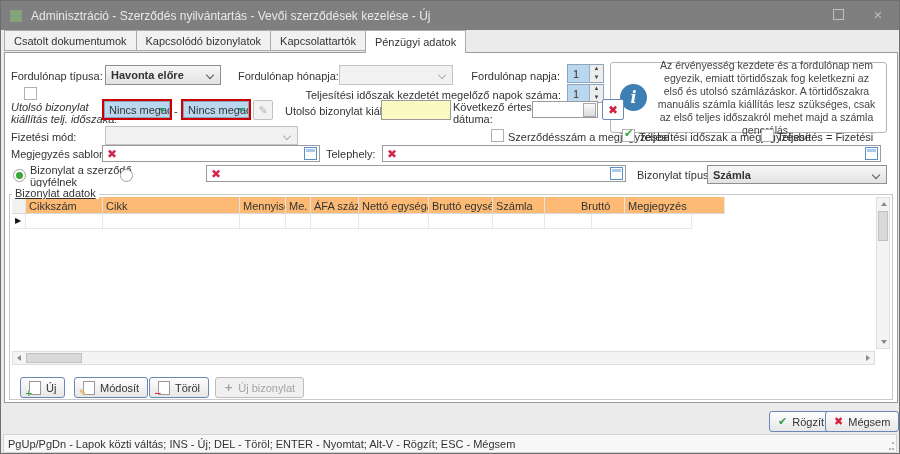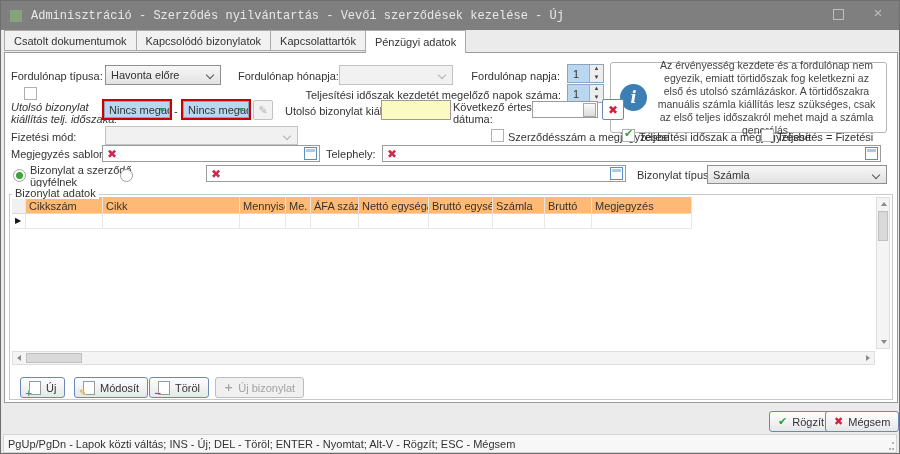--- a/index.html
+++ b/index.html
@@ -1,37 +1,37 @@
 <!DOCTYPE html>
 <html><head>
 <meta charset="utf-8">
 <style>
   html,body{margin:0;padding:0;background:#d8d8d8;}
   .window{position:relative;width:900px;height:454px;background:#ebebeb;border:1px solid #6e6e6e;
     box-sizing:border-box;font-family:"Liberation Sans","DejaVu Sans",sans-serif;font-size:11px;color:#333;overflow:hidden;}
   
-  .titlebar{position:absolute;top:0;left:0;right:0;height:29px;background:#7f7f7f;display:flex;align-items:center;font-family:Liberation Mono, monospace;}
+  .titlebar{position:absolute;top:0;left:0;right:0;height:29px;background:#7f7f7f;display:flex;align-items:center;}
   .app-icon{width:12px;height:12px;background:#86a47c;margin-left:9px;flex:0 0 auto;}
   .title-text{margin-left:9px;color:#e9e9e9;font-size:12px;white-space:nowrap;}
   .win-btn{position:absolute;top:0;width:34px;height:27px;display:flex;align-items:center;justify-content:center;color:#bfbfbf;}
   .btn-max{right:44px;}
   .btn-close{right:4px;font-size:15px;line-height:15px;}
   .max-glyph{width:9px;height:9px;border:1px solid #bfbfbf;}
   
   .tabbar{position:absolute;top:29px;left:3px;height:23px;display:flex;z-index:5;}
   .tab{height:21px;padding:0 9px;display:flex;align-items:center;background:#f1f1f1;border:1px solid #aaaaaa;
     margin-right:-1px;box-sizing:border-box;white-space:nowrap;}
   .tab.active{background:#ffffff;height:23px;border-bottom:none;z-index:6;}
   
   .panel{position:absolute;top:51px;left:3px;width:894px;height:351px;background:#fff;border:1px solid #9b9b9b;box-sizing:border-box;}
   .lbl{position:absolute;white-space:pre-line;line-height:12px;color:#333;}
   .r{text-align:right;}
   
   .combo{position:absolute;height:20px;background:linear-gradient(#f7f7f7,#e2e2e2);border:1px solid #8f8f8f;
-    box-sizing:border-box;display:flex;align-items:center;padding:0 18px 0 5px;white-space:nowrap;overflow:hidden;}
+    box-sizing:border-box;display:flex;align-items:center;padding:0 18px 0 5px;white-space:nowrap;overflow:hidden;font-weight:bold;}
   .combo .chev{position:absolute;right:7px;top:6px;width:5px;height:5px;border-right:1px solid #555;border-bottom:1px solid #555;transform:rotate(45deg);}
   .combo.disabled{background:#f1f1f1;border-color:#c3c3c3;color:#9a9a9a;}
   .combo.disabled .chev{border-color:#b0b0b0;}
   
   .req-combo{position:absolute;border:2px solid #cc0000;box-sizing:border-box;}
   .blue-combo{position:relative;width:66px;height:17px;background:#b9d7ee;border:1px solid #8aa5bd;box-sizing:border-box;
     display:flex;align-items:center;padding-left:4px;white-space:nowrap;overflow:hidden;}
   .blue-combo .tri{position:absolute;right:4px;top:6px;width:0;height:0;border-left:3px solid transparent;border-right:3px solid transparent;border-top:4px solid #2c9a64;}
   
   .spin{position:absolute;width:37px;height:19px;background:#b9d7ee;border:1px solid #8aa5bd;box-sizing:border-box;display:flex;}
@@ -54,21 +54,21 @@
   .info-icon{flex:0 0 auto;width:27px;height:27px;border-radius:50%;background:#3d7fb5;color:#fff;font-weight:bold;
     font-size:16px;font-style:italic;display:flex;align-items:center;justify-content:center;margin:0 7px 0 9px;font-family:"DejaVu Serif",serif;}
   .info-text{flex:1;font-size:10.5px;line-height:13px;text-align:center;padding-right:7px;color:#444;}
   
   .cb{position:absolute;width:13px;height:13px;background:#fff;border:1px solid #b0b0b0;box-sizing:border-box;text-align:center;}
   .cb .mark{position:relative;top:-3px;color:#3aa53a;font-size:11px;font-weight:bold;font-family:"DejaVu Sans",sans-serif;}
   .radio{position:absolute;width:13px;height:13px;border-radius:50%;border:1px solid #9f9f9f;background:#fff;box-sizing:border-box;}
   .radio.selected::after{content:"";position:absolute;left:2px;top:2px;right:2px;bottom:2px;border-radius:50%;background:#3aa53a;}
   
   .groupbox{position:absolute;left:4px;top:141px;width:884px;height:206px;border:1px solid #c9c9c9;box-sizing:border-box;}
-  .group-label{position:absolute;left:7px;top:134px;background:#fff;padding:0 3px;z-index:2;}
+  .group-label{position:absolute;left:7px;top:134px;background:#fff;padding:0 3px;z-index:2;text-decoration:underline;}
   .grid-header{position:absolute;left:2px;top:2px;height:17px;display:flex;background:#fdba74;border-bottom:1px solid #d9d9d9;box-sizing:border-box;}
   .gh-cell{border-right:1px solid #e5e5e5;padding:3px 3px 0 3px;box-sizing:border-box;overflow:hidden;white-space:nowrap;}
   .gh-marker{background:#f1f1f1;}
   .grid-row{position:absolute;left:2px;top:19px;height:15px;display:flex;}
   .gr-cell{border-right:1px solid #e8e8e8;border-bottom:1px solid #e8e8e8;box-sizing:border-box;}
   .gr-marker{background:#fdfdfd;color:#111;font-size:8px;padding:2px 0 0 3px;font-family:"DejaVu Sans",sans-serif;}
   
   .vscroll{position:absolute;top:2px;right:2px;width:14px;height:152px;background:#f4f4f4;border:1px solid #dedede;box-sizing:border-box;}
   .hscroll{position:absolute;left:2px;top:156px;right:17px;height:14px;background:#f4f4f4;border:1px solid #dedede;box-sizing:border-box;}
   .tri{width:0;height:0;position:absolute;}
@@ -221,21 +221,21 @@
       <div class="grid-header">
         <div class="gh-cell gh-marker" style="width:14px;"></div>
         <div class="gh-cell" style="width:77px;">Cikkszám</div>
         <div class="gh-cell" style="width:137px;">Cikk</div>
         <div class="gh-cell" style="width:46px;">Mennyiség</div>
         <div class="gh-cell" style="width:25px;">Me.</div>
         <div class="gh-cell" style="width:48px;">ÁFA százalék</div>
         <div class="gh-cell" style="width:70px;">Nettó egységár</div>
         <div class="gh-cell" style="width:64px;">Bruttó egységár</div>
         <div class="gh-cell" style="width:52px;">Számla</div>
-        <div class="gh-cell" style="width:47px;">Bruttó</div>
+        <div class="gh-cell" style="width:47px;margin-left:33px;">Bruttó</div>
         <div class="gh-cell" style="width:100px;">Megjegyzés</div>
       </div>
 
       <div class="grid-row">
         <div class="gr-cell gr-marker" style="width:14px;">▶</div>
         <div class="gr-cell" style="width:77px;"></div>
         <div class="gr-cell" style="width:137px;"></div>
         <div class="gr-cell" style="width:46px;"></div>
         <div class="gr-cell" style="width:25px;"></div>
         <div class="gr-cell" style="width:48px;"></div>

